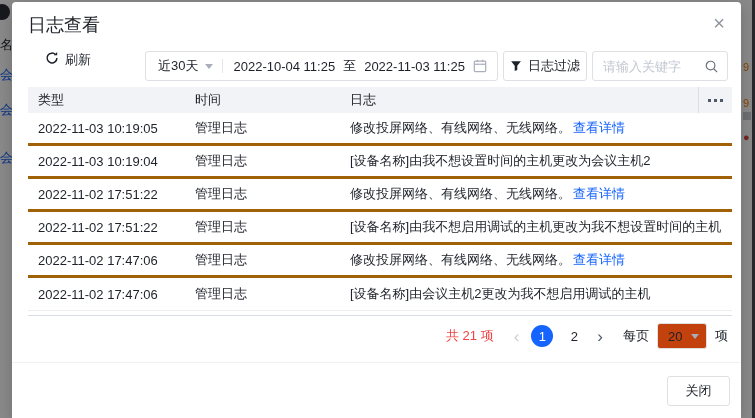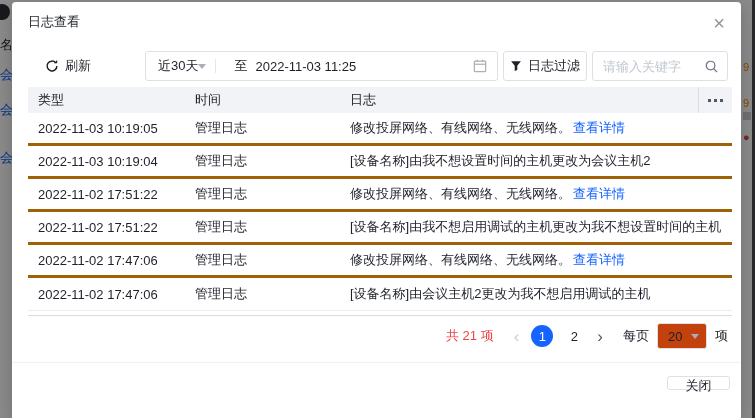--- a/index.html
+++ b/index.html
@@ -18,31 +18,31 @@
   .bg-right-frag { position:absolute; right:4px; width:8px; height:11px; overflow:hidden; font-size:11px; color:#ff7d00; white-space:nowrap; }
   .bg-right-frag.f1 { top:61px; } .bg-right-frag.f2 { top:97px; }
   .bg-right-frag.f3 { top:131px; color:#d54941; }
   .bg-right-frag.f4 { top:112px; color:transparent; background:#c9cdd4; height:8px; }
 
   .overlay { position:absolute; inset:0; background:rgba(0,0,0,0.46); }
 
   
   .modal { position:absolute; left:12px; top:2px; width:729px; height:416px;
            background:#fff; border-radius:4px 4px 0 0; box-shadow:0 4px 16px rgba(0,0,0,.2); }
-  .dialog-title { position:absolute; left:16px; top:11px; font-size:13px; font-weight:500; color:#1f2329; }
+  .dialog-title { position:absolute; left:16px; top:11px; font-size:18px; font-weight:500; color:#1f2329; }
   .close-btn { position:absolute; right:8px; top:7px; width:28px; height:28px; border:none; background:transparent;
                font-size:20px; line-height:26px; color:#8f959e; cursor:pointer; font-family:inherit; }
 
   
   .toolbar { position:absolute; left:0; top:49px; width:100%; height:30px; font-size:13px; }
-  .refresh-btn { position:absolute; left:33px; top:0; height:30px; display:flex; align-items:center; gap:6px;
+  .refresh-btn { position:absolute; left:33px; top:0; height:30px; display:flex; align-items:flex-start; gap:6px;
                  border:none; background:transparent; font-size:13px; color:#1d2129; cursor:pointer; font-family:inherit; }
   .ctl { border:1px solid #dee0e3; border-radius:3px; background:#fff; height:30px; }
   .range-ctl { position:absolute; left:133px; top:0; width:353px; display:flex; align-items:center; padding:0 10px 0 12px; }
-  .range-preset { display:flex; align-items:center; cursor:pointer; }
+  .range-preset { display:flex; align-items:center; gap:7px; cursor:pointer; }
   .caret-down { width:0; height:0; border-left:4px solid transparent; border-right:4px solid transparent; border-top:5px solid #a9aeb8; }
   .range-divider { width:1px; height:14px; background:#e5e6eb; margin:0 10px 0 9px; }
   .range-date { color:#1d2129; cursor:pointer; }
   .to-label { margin:0 8px; color:#1d2129; }
   .calendar-icon { margin-left:auto; display:flex; }
   .filter-btn { position:absolute; left:491px; top:0; width:84px; display:flex; align-items:center; justify-content:center;
                 gap:6px; font-size:13px; color:#1d2129; cursor:pointer; font-family:inherit; }
   .search-box { position:absolute; left:580px; top:0; width:136px; display:flex; align-items:center; padding:0 8px 0 10px; }
   .search-box input { border:none; outline:none; flex:1; min-width:0; font-size:13px; color:#c2410c; font-family:inherit; }
   .search-box input::placeholder { color:#c2c7d0; }
@@ -73,21 +73,21 @@
             cursor:pointer; border:none; background:transparent; font-size:13px; font-family:inherit; color:#1d2129; }
   .pg-num + .pg-num { margin-left:10px; }
   .pg-num.active { background:#1664ff; color:#fff; }
   .per-page-label { margin-left:16px; }
   .page-size { width:50px; height:26px; border:1px solid #dee0e3; border-radius:3px; margin-left:8px;
                display:flex; align-items:center; padding:0 7px 0 10px; justify-content:space-between; cursor:pointer; background:#c2410c; }
   .unit-label { margin-left:8px; }
 
   
   .modal-footer { position:absolute; left:0; bottom:0; width:100%; height:56px; border-top:1px solid #f0f1f3; }
-  .footer-close-btn { position:absolute; right:11px; top:13px; width:63px; height:14px; border:1px solid #dee0e3;
+  .footer-close-btn { position:absolute; right:11px; top:13px; width:63px; height:30px; border:1px solid #dee0e3;
                       border-radius:3px; background:#fff; font-size:13px; color:#1d2129; cursor:pointer; font-family:inherit; }
   svg { display:block; }
 </style>
 </head>
 <body>
 
 <div class="bg-layer">
   <div class="bg-new-btn">
     <span class="bg-new-circle"></span>
     <span class="bg-new-label">新</span>
@@ -119,20 +119,21 @@
       </span>
       <span>刷新</span>
     </button>
 
     <div class="ctl range-ctl">
       <span class="range-preset">
         <span>近30天</span>
         <span class="caret-down"></span>
       </span>
       <span class="range-divider"></span>
+      <span class="range-date">2022-10-04 11:25</span>
       <span class="to-label">至</span>
       <span class="range-date">2022-11-03 11:25</span>
       <span class="calendar-icon">
         <svg width="14" height="14" viewBox="0 0 16 16">
           <rect x="1.5" y="2.5" width="13" height="12" rx="1" fill="none" stroke="#a9aeb8" stroke-width="1.4"></rect>
           <line x1="1.5" y1="6" x2="14.5" y2="6" stroke="#a9aeb8" stroke-width="1.4"></line>
           <line x1="5" y1="0.8" x2="5" y2="3.5" stroke="#a9aeb8" stroke-width="1.4"></line>
           <line x1="11" y1="0.8" x2="11" y2="3.5" stroke="#a9aeb8" stroke-width="1.4"></line>
         </svg>
       </span>

